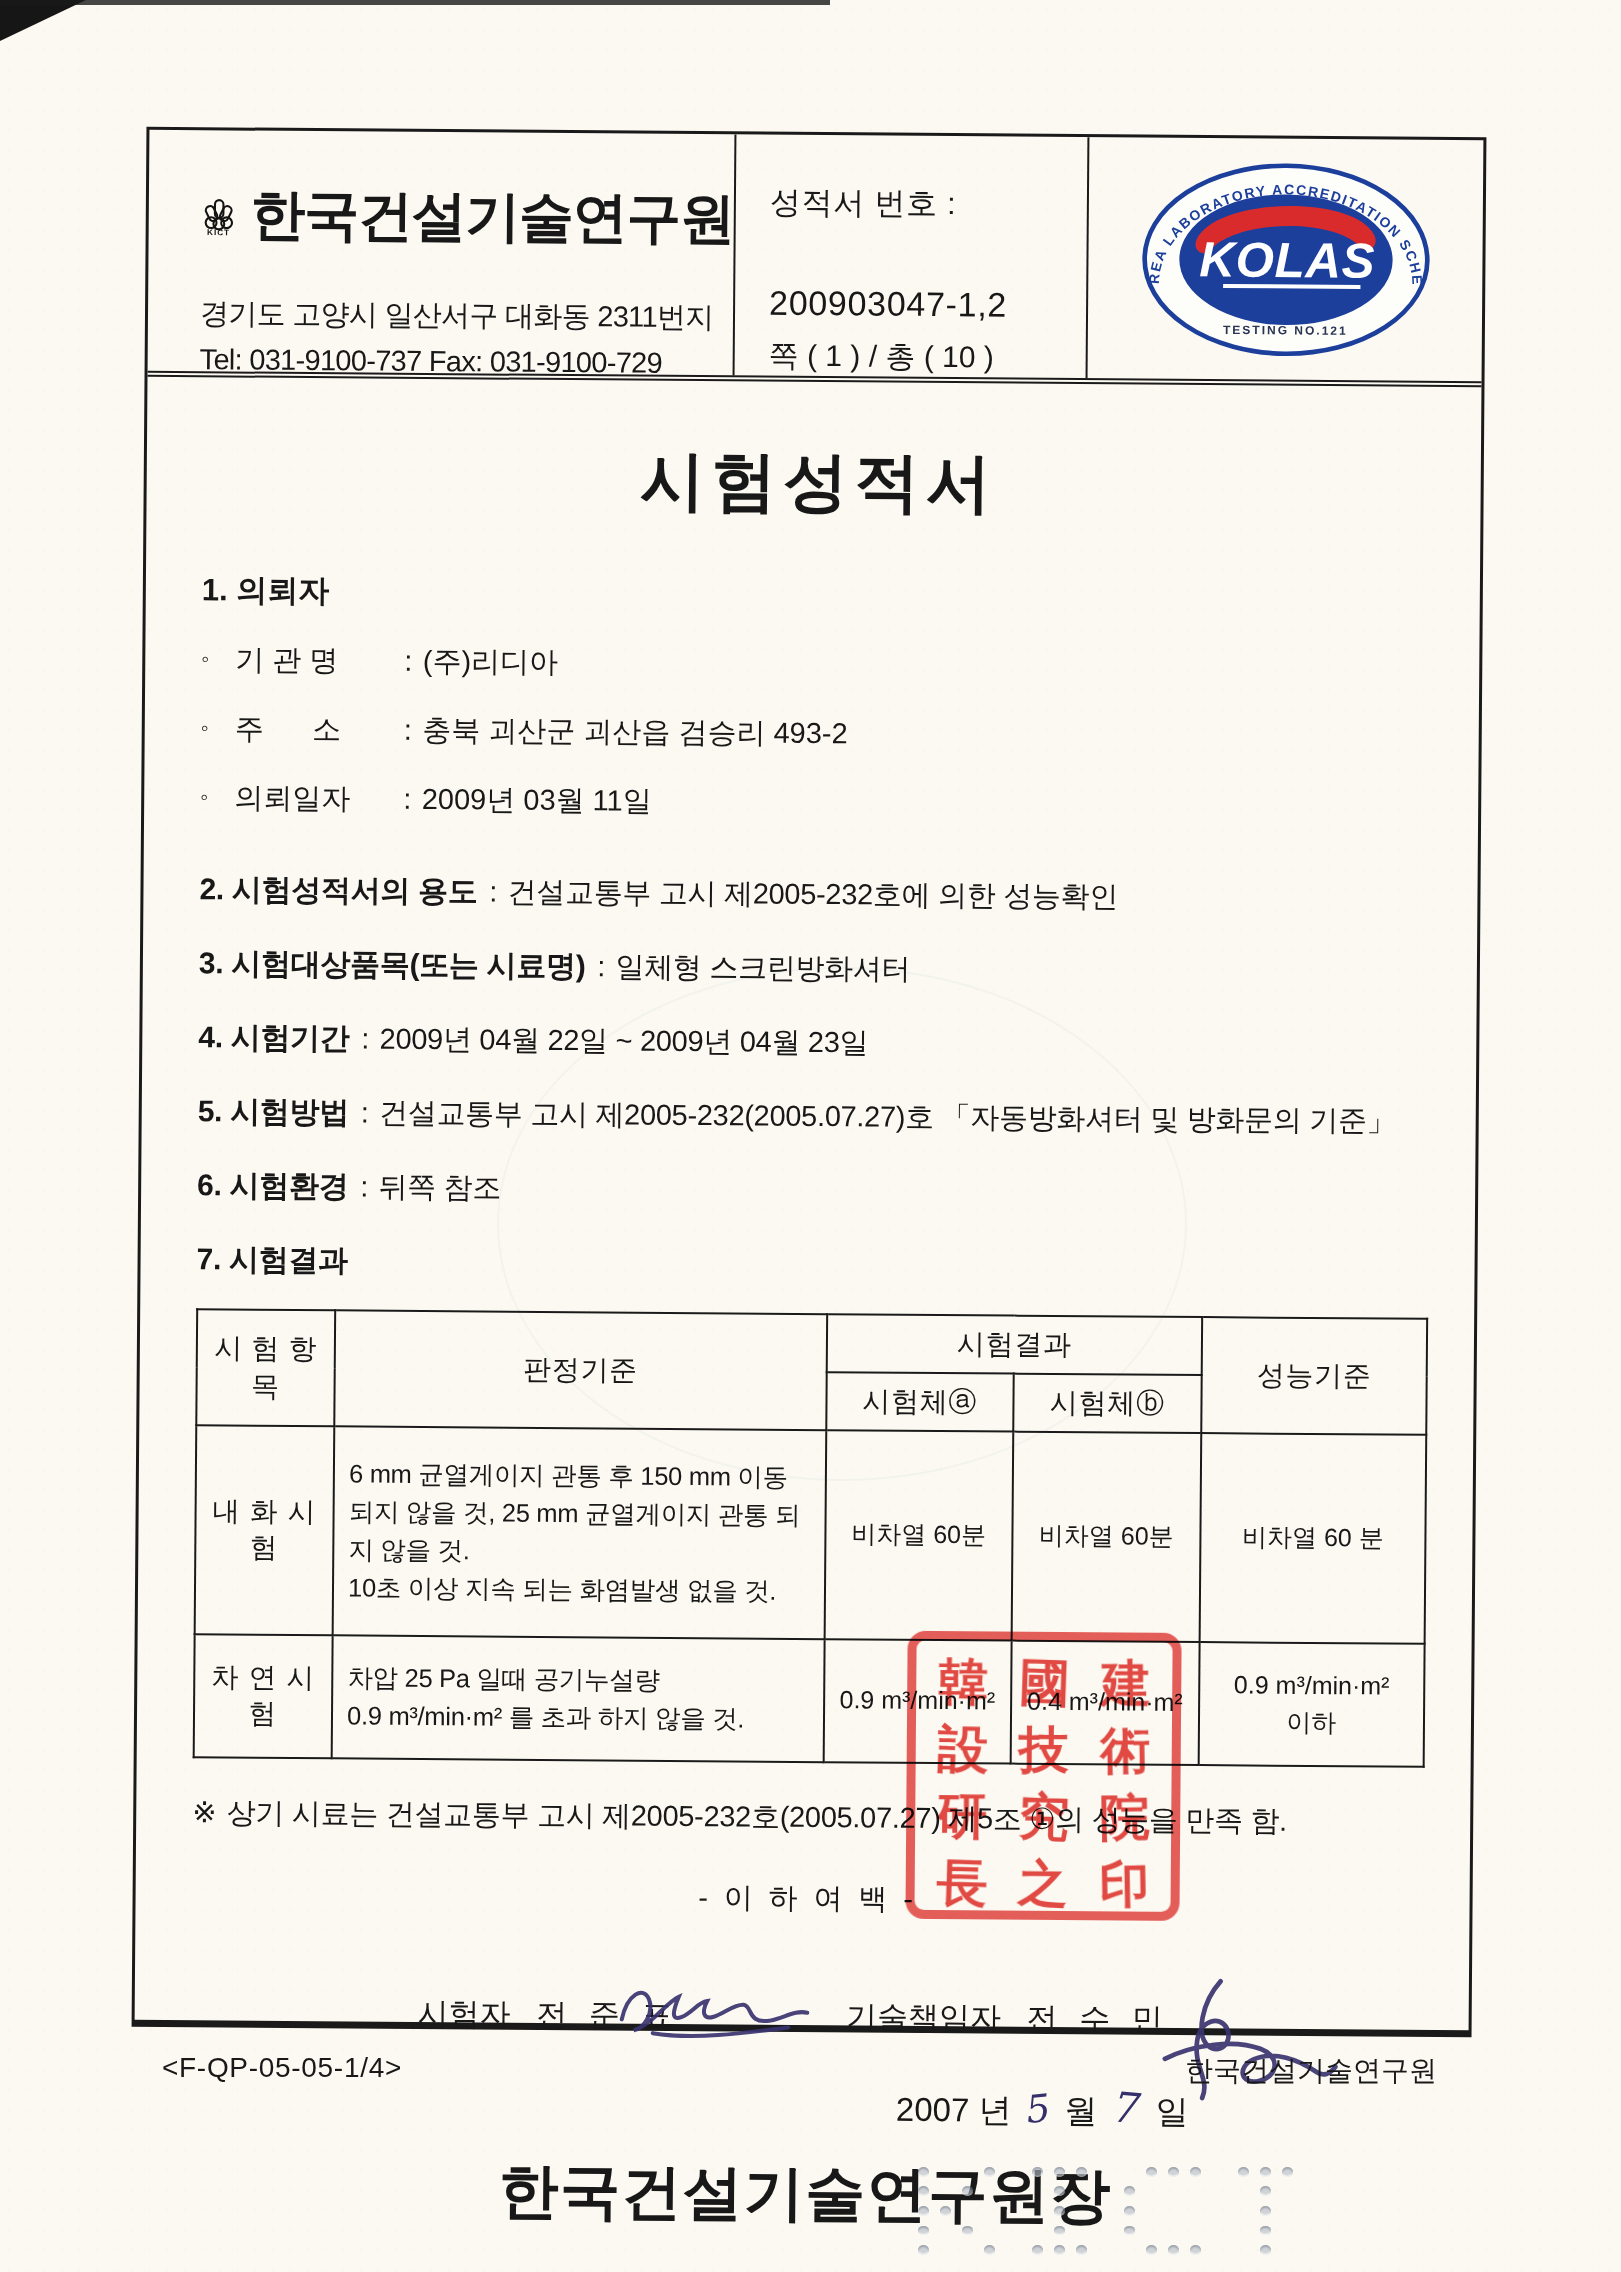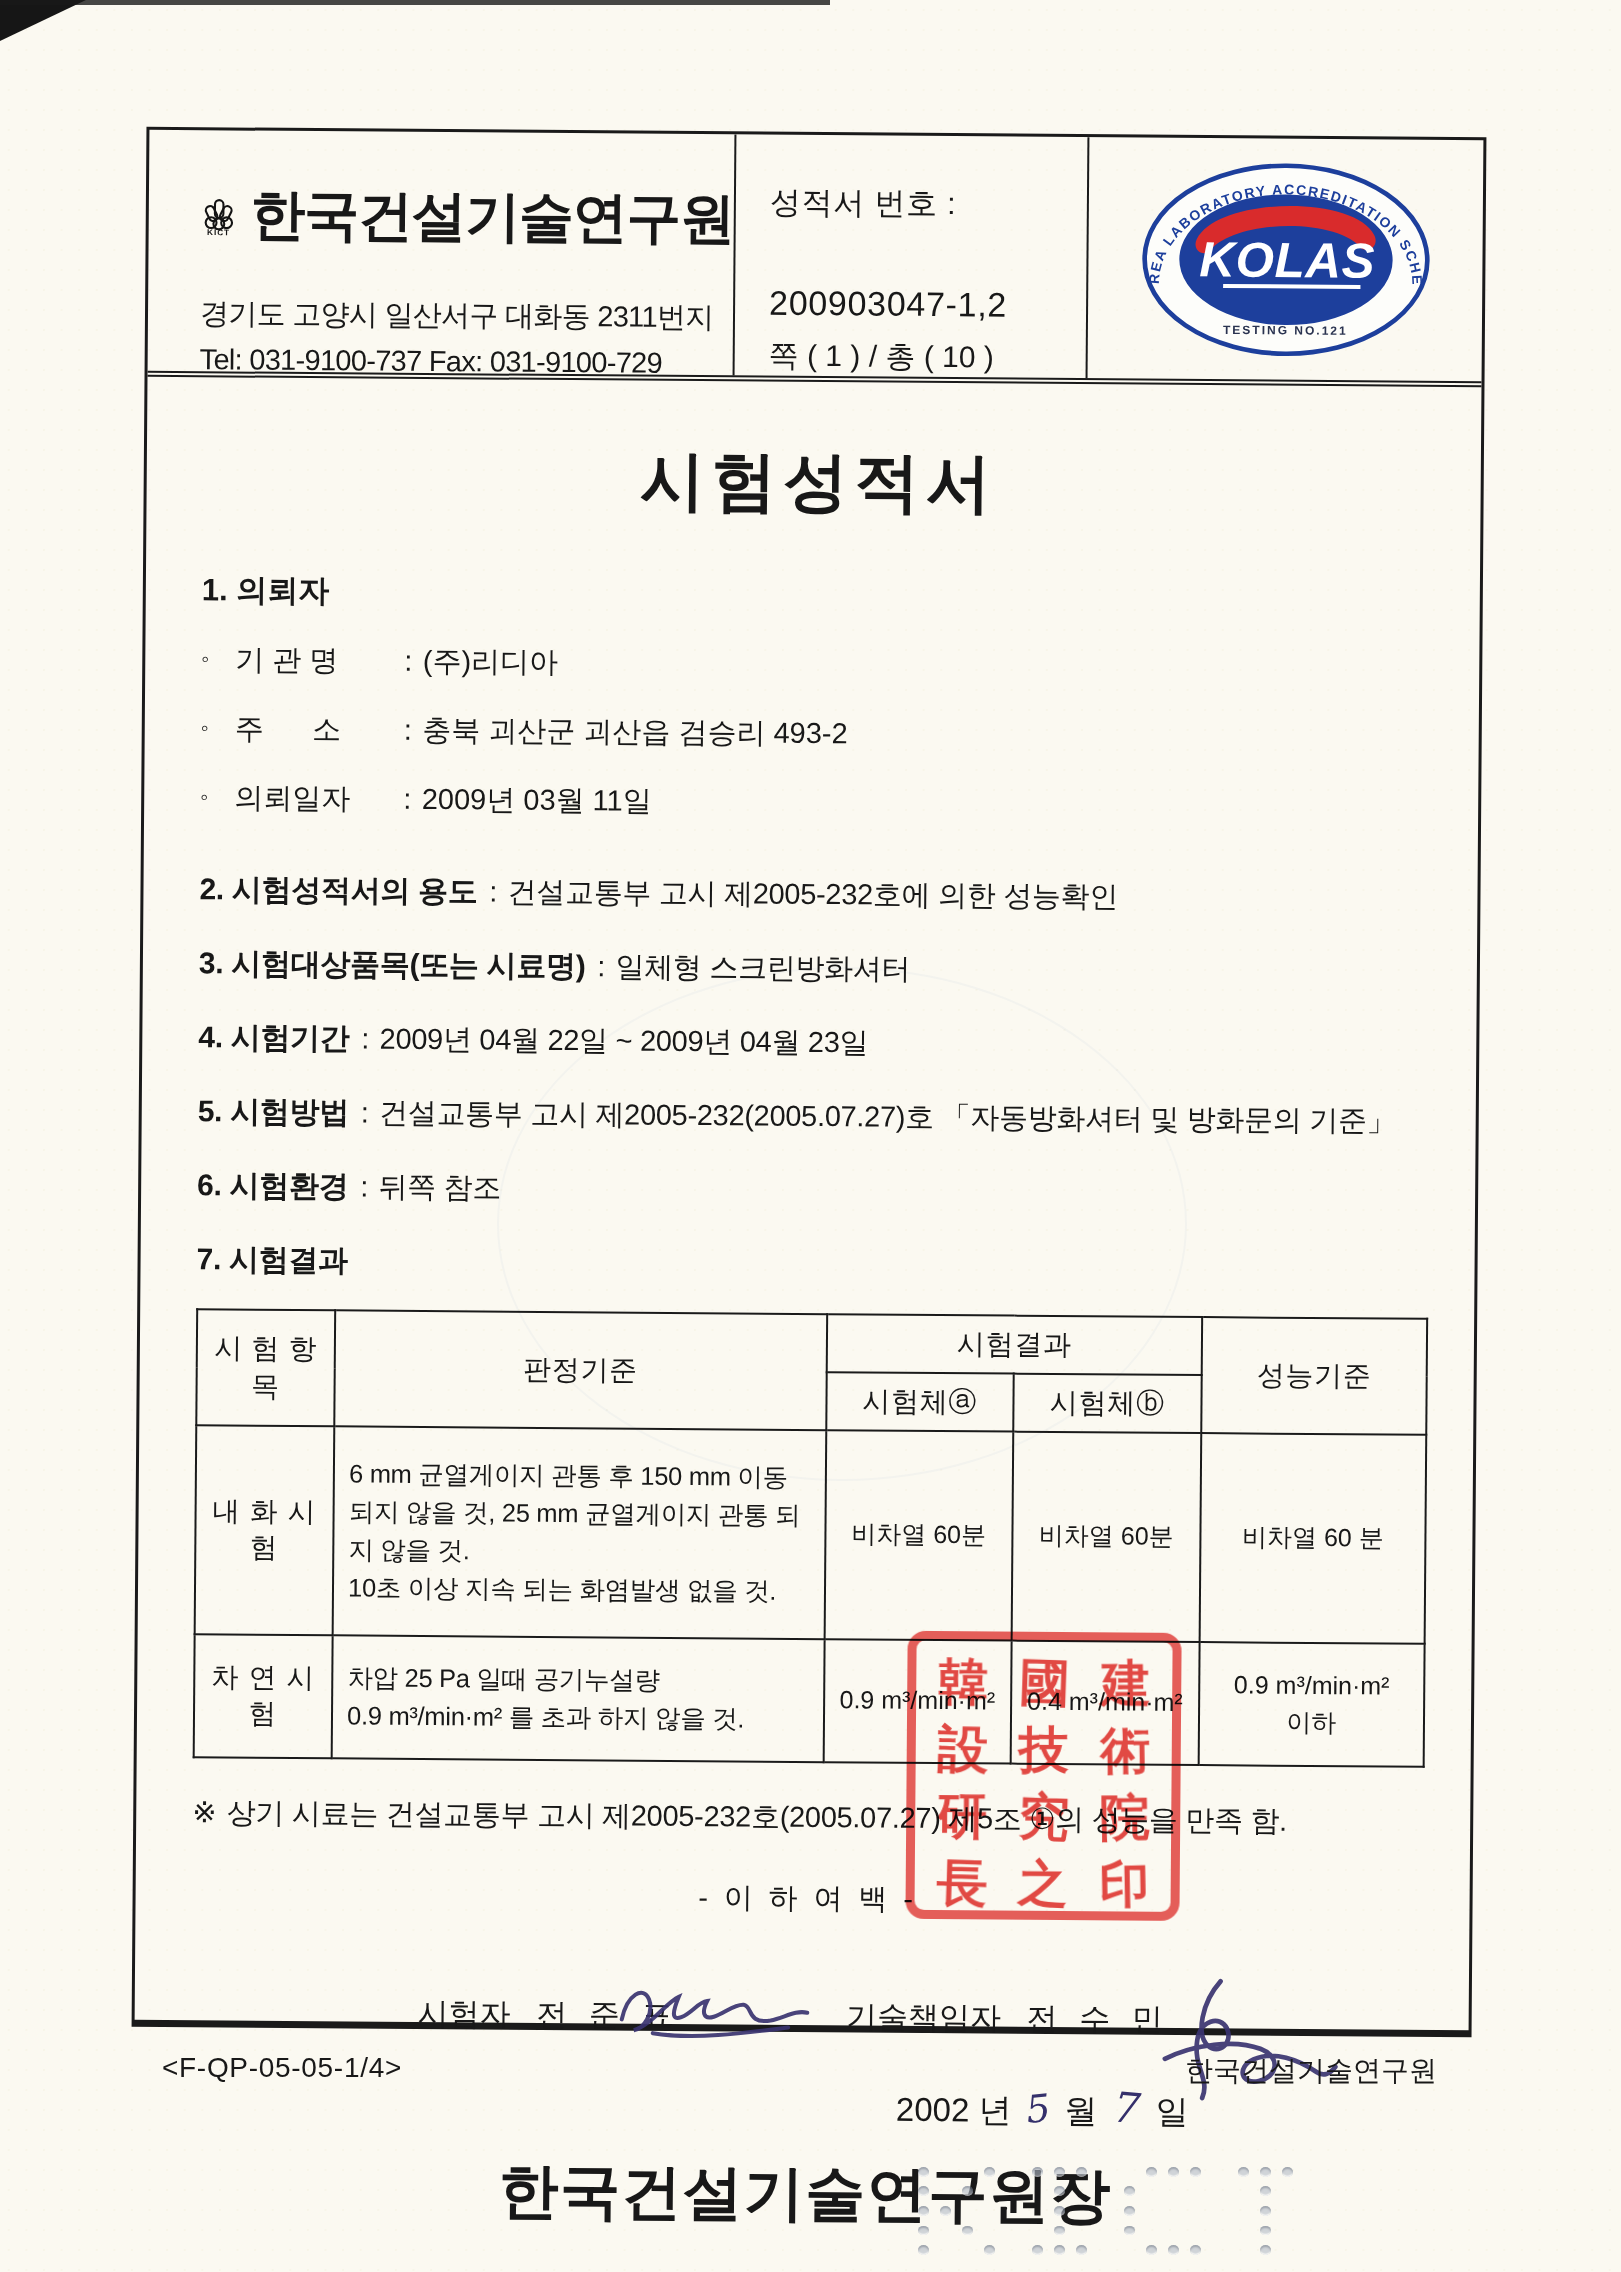--- a/index.html
+++ b/index.html
@@ -273,21 +273,21 @@
         <span class="sig-name">전 수 민</span>
         <svg class="sig-svg s2" width="222" height="141" viewBox="0 0 330 210">
           <g fill="none" stroke="#3a3470" stroke-width="7" stroke-linecap="round" opacity="0.92">
             <path d="M148,12 C120,44 112,92 130,108 C146,122 168,104 158,82 C148,62 118,70 114,100 C108,140 134,158 122,186"></path>
             <path d="M66,128 C110,106 170,98 208,112 C240,124 234,154 206,160 C180,166 172,140 198,128 C228,114 266,128 292,146 C302,153 312,149 320,138"></path>
           </g>
         </svg>
       </div>
     </div>
 
-    <div class="date-line"><span>2002</span> <span>년</span> <span class="hand h5">5</span> <span>월</span> <span class="hand h7">7</span> <span>일</span></div>
+    <div class="date-line"><span>2007</span> <span>년</span> <span class="hand h5">5</span> <span>월</span> <span class="hand h7">7</span> <span>일</span></div>
 
     <div class="issuer">한국건설기술연구원장</div>
 
     <div class="footnotes">
       <div class="footnote"><span class="fn-marker">※</span><span>위 성적서는 국제시험기관인정협력체(International Laboratory Accreditation Cooperation) 상호인정협정 (Mutual Recognition Arrangement)에 서명한 한국인정기구(KOLAS)로부터 공인받은 분야에 대한 시험결과입니다.</span></div>
 
     </div>
   </div>
 
   <div class="seal">

